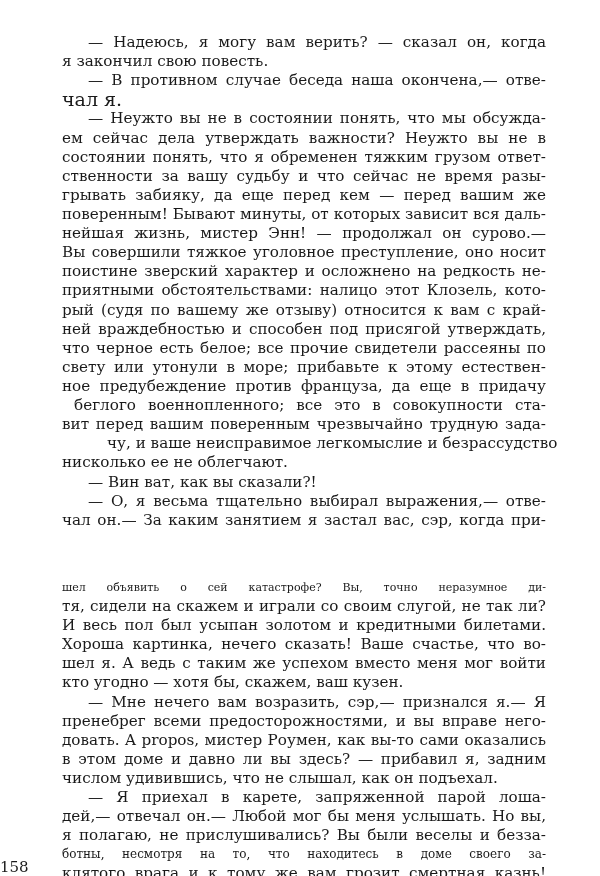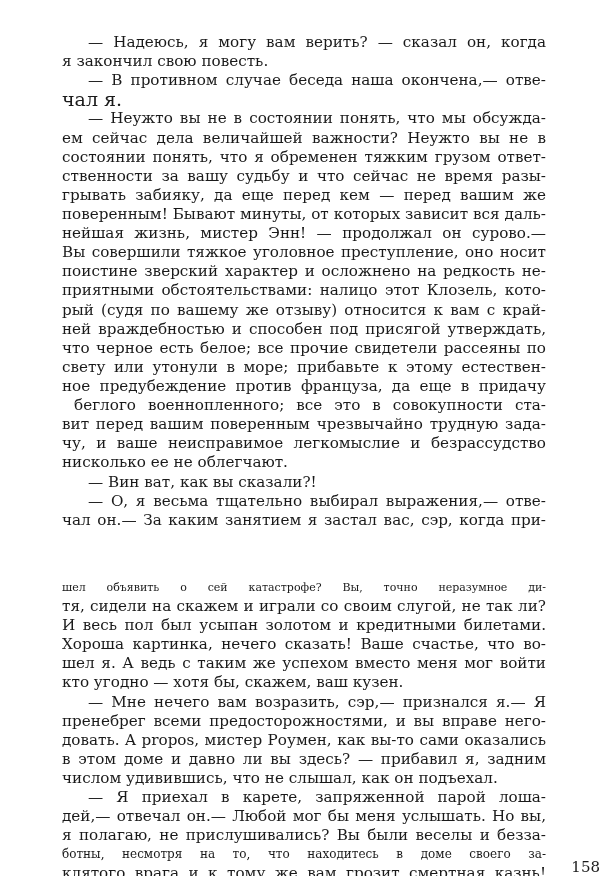--- a/index.html
+++ b/index.html
@@ -10,50 +10,50 @@
     font-size: 15.2px; color: #1a1a1a;
   }
   .line {
     height: 23.55px; line-height: 23.55px; white-space: nowrap;
     text-align: justify; text-align-last: justify; display: block;
   }
   .line.indent { padding-left: 26px; }
   .line.last { text-align-last: left; }
   .pagenum {
     position: absolute; left: 0; width: 600px; top: 858px;
-    text-align: right; font-family: "DejaVu Serif", serif;
+    text-align: left; font-family: "DejaVu Serif", serif;
     font-size: 15px; color: #1a1a1a;
   }
 </style>
 </head>
 <body>
 
 <div class="page" id="page">
     <span class="line indent" style="height: 19.1163px; line-height: 19.1163px; white-space: nowrap; font-size: 15.2px;">— Надеюсь, я могу вам верить? — сказал он, когда</span>
     <span class="line last" style="height: 19.1163px; line-height: 19.1163px; white-space: nowrap; font-size: 15.2px;">я закончил свою повесть.</span>
     <span class="line indent" style="height: 19.1163px; line-height: 19.1163px; white-space: nowrap; font-size: 15.2px;">— В противном случае беседа наша окончена,— отве-</span>
     <span class="line last" style="height: 19.1163px; line-height: 19.1163px; white-space: nowrap; font-size: 19px;">чал я.</span>
     <span class="line indent" style="height: 19.1163px; line-height: 19.1163px; white-space: nowrap; font-size: 15.2px;">— Неужто вы не в состоянии понять, что мы обсужда-</span>
-    <span class="line" style="height: 19.1163px; line-height: 19.1163px; white-space: nowrap; font-size: 15.2px;">ем сейчас дела величайшей важности? Неужто вы не в</span>
+    <span class="line" style="height: 19.1163px; line-height: 19.1163px; white-space: nowrap; font-size: 15.2px;">ем сейчас дела утверждать важности? Неужто вы не в</span>
     <span class="line" style="height: 19.1163px; line-height: 19.1163px; white-space: nowrap; font-size: 15.2px;">состоянии понять, что я обременен тяжким грузом ответ-</span>
     <span class="line" style="height: 19.1163px; line-height: 19.1163px; white-space: nowrap; font-size: 15.2px;">ственности за вашу судьбу и что сейчас не время разы-</span>
     <span class="line" style="height: 19.1163px; line-height: 19.1163px; white-space: nowrap; font-size: 15.2px;">грывать забияку, да еще перед кем — перед вашим же</span>
     <span class="line" style="height: 19.1163px; line-height: 19.1163px; white-space: nowrap; font-size: 15.2px;">поверенным! Бывают минуты, от которых зависит вся даль-</span>
     <span class="line" style="height: 19.1163px; line-height: 19.1163px; white-space: nowrap; font-size: 15.2px;">нейшая жизнь, мистер Энн! — продолжал он сурово.—</span>
     <span class="line" style="height: 19.1163px; line-height: 19.1163px; white-space: nowrap; font-size: 15.2px;">Вы совершили тяжкое уголовное преступление, оно носит</span>
     <span class="line" style="height: 19.1163px; line-height: 19.1163px; white-space: nowrap; font-size: 15.2px;">поистине зверский характер и осложнено на редкость не-</span>
     <span class="line" style="height: 19.1163px; line-height: 19.1163px; white-space: nowrap; font-size: 15.2px;">приятными обстоятельствами: налицо этот Клозель, кото-</span>
     <span class="line" style="height: 19.1163px; line-height: 19.1163px; white-space: nowrap; font-size: 15.2px;">рый (судя по вашему же отзыву) относится к вам с край-</span>
     <span class="line" style="height: 19.1163px; line-height: 19.1163px; white-space: nowrap; font-size: 15.2px;">ней враждебностью и способен под присягой утверждать,</span>
     <span class="line" style="height: 19.1163px; line-height: 19.1163px; white-space: nowrap; font-size: 15.2px;">что черное есть белое; все прочие свидетели рассеяны по</span>
     <span class="line" style="height: 19.1163px; line-height: 19.1163px; white-space: nowrap; font-size: 15.2px;">свету или утонули в море; прибавьте к этому естествен-</span>
     <span class="line" style="height: 19.1163px; line-height: 19.1163px; white-space: nowrap; font-size: 15.2px;">ное предубеждение против француза, да еще в придачу</span>
     <span class="line" style="height: 19.1163px; line-height: 19.1163px; white-space: nowrap; font-size: 15.2px; margin-left: 12px;">беглого военнопленного; все это в совокупности ста-</span>
     <span class="line" style="height: 19.1163px; line-height: 19.1163px; white-space: nowrap; font-size: 15.2px;">вит перед вашим поверенным чрезвычайно трудную зада-</span>
-    <span class="line" style="height: 19.1163px; line-height: 19.1163px; white-space: nowrap; font-size: 15.2px;">чу, и ваше неисправимое легкомыслие и безрассудство</span>
+    <span class="line" style="height: 19.1163px; line-height: 19.1163px; white-space: nowrap; font-size: 15.2px; margin-left: 45px;">чу, и ваше неисправимое легкомыслие и безрассудство</span>
     <span class="line last" style="height: 19.1163px; line-height: 19.1163px; white-space: nowrap; font-size: 15.2px;">нисколько ее не облегчают.</span>
     <span class="line indent last" style="height: 19.1163px; line-height: 19.1163px; white-space: nowrap; font-size: 15.2px;">— Вин ват, как вы сказали?!</span>
     <span class="line indent" style="height: 19.1163px; line-height: 19.1163px; white-space: nowrap; font-size: 15.2px;">— О, я весьма тщательно выбирал выражения,— отве-</span>
     <span class="line" style="height: 19.1163px; line-height: 19.1163px; white-space: nowrap; font-size: 15.2px;">чал он.— За каким занятием я застал вас, сэр, когда при-</span>
     <span class="line" style="height: 19.1163px; line-height: 19.1163px; white-space: nowrap; font-size: 11px; margin-top: 48px;">шел объявить о сей катастрофе? Вы, точно неразумное ди-</span>
     <span class="line" style="height: 19.1163px; line-height: 19.1163px; white-space: nowrap; font-size: 15.2px;">тя, сидели на скажем и играли со своим слугой, не так ли?</span>
     <span class="line" style="height: 19.1163px; line-height: 19.1163px; white-space: nowrap; font-size: 15.2px;">И весь пол был усыпан золотом и кредитными билетами.</span>
     <span class="line" style="height: 19.1163px; line-height: 19.1163px; white-space: nowrap; font-size: 15.2px;">Хороша картинка, нечего сказать! Ваше счастье, что во-</span>
     <span class="line" style="height: 19.1163px; line-height: 19.1163px; white-space: nowrap; font-size: 15.2px;">шел я. А ведь с таким же успехом вместо меня мог войти</span>
     <span class="line last" style="height: 19.1163px; line-height: 19.1163px; white-space: nowrap; font-size: 15.2px;">кто угодно — хотя бы, скажем, ваш кузен.</span>

